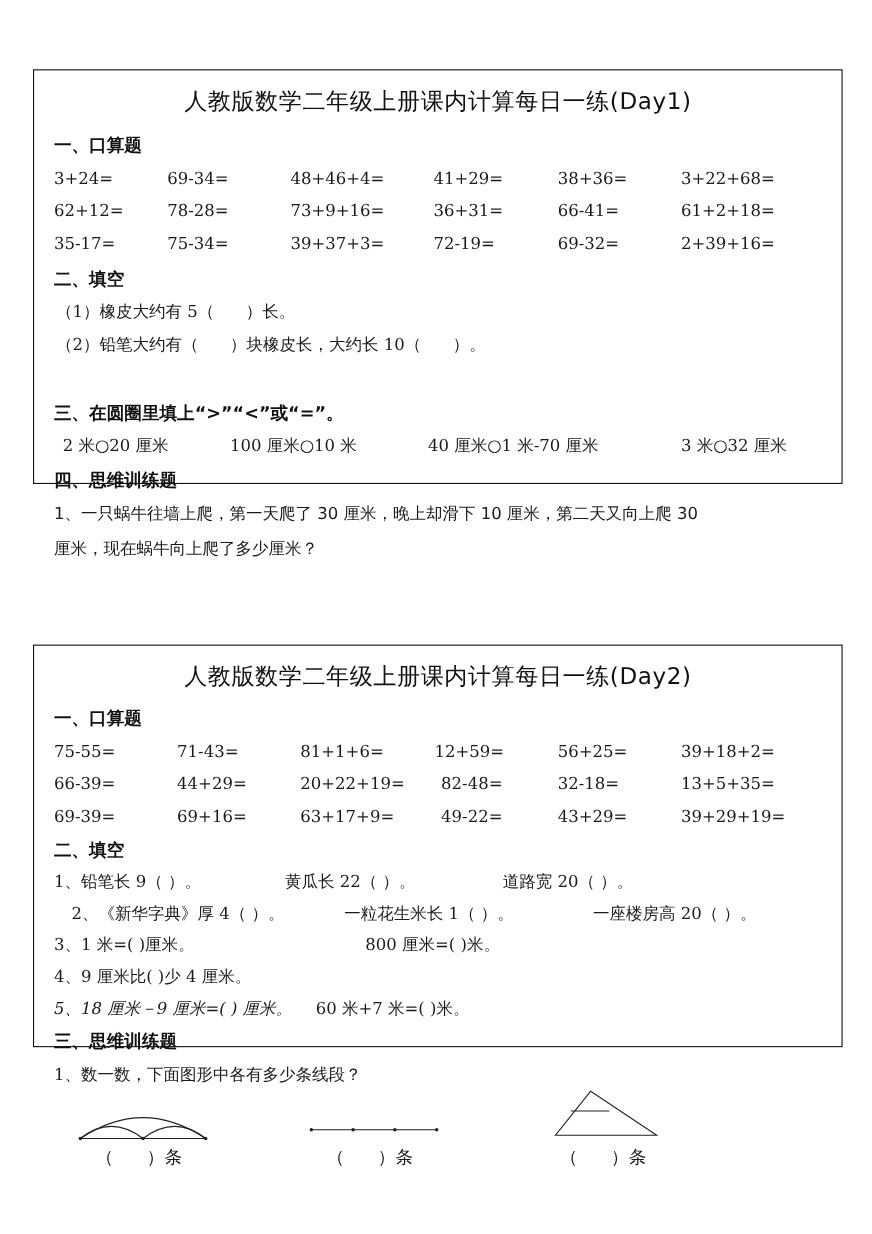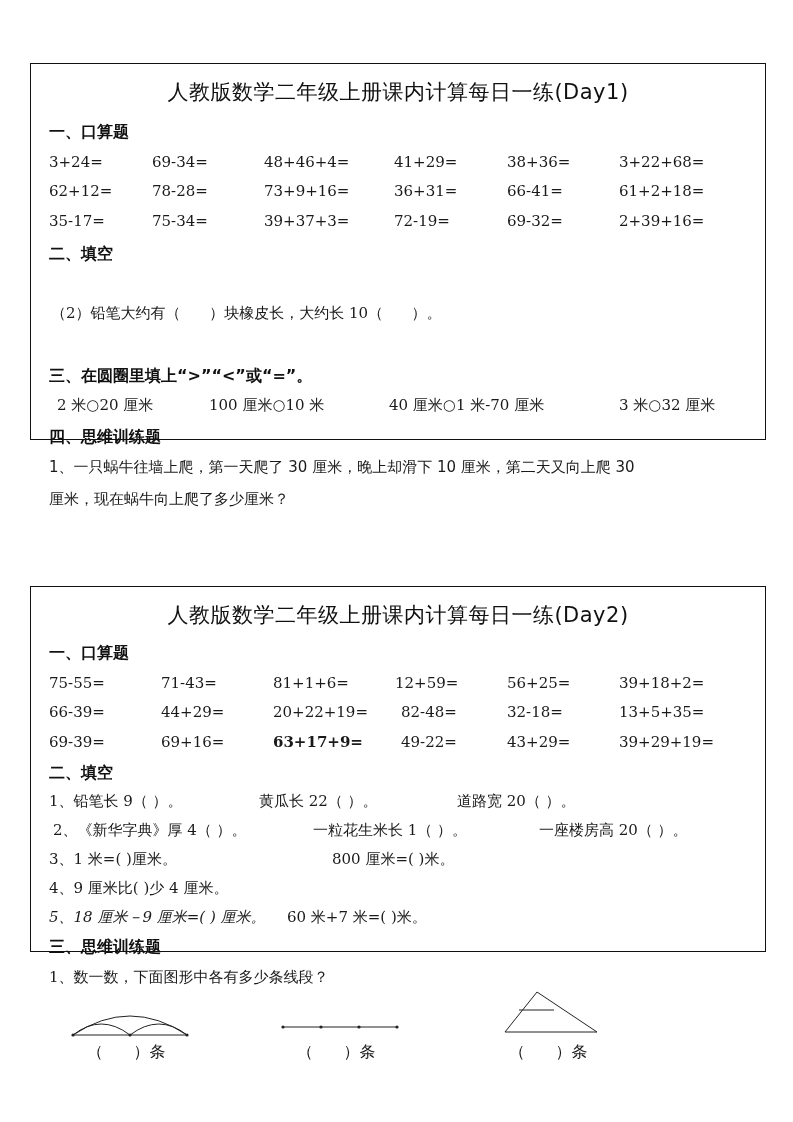--- a/index.html
+++ b/index.html
@@ -45,20 +45,21 @@
   <div class="row" style="top:148px;">
     <span class="cell" style="left:0px;">35-17=</span>
     <span class="cell" style="left:103px;">75-34=</span>
     <span class="cell" style="left:215px;">39+37+3=</span>
     <span class="cell" style="left:345px;">72-19=</span>
     <span class="cell" style="left:458px;">69-32=</span>
     <span class="cell" style="left:570px;">2+39+16=</span>
   </div>
 
   <div class="heading" style="top:180px;">二、填空</div>
+  <div class="line" style="top:210px; left:20px;">（1）橡皮大约有 5（      ）长。</div>
   <div class="line" style="top:240px; left:20px;">（2）铅笔大约有（      ）块橡皮长，大约长 10（      ）。</div>
 
   <div class="heading" style="top:302px;">三、在圆圈里填上“&gt;”“&lt;”或“=”。</div>
   <div class="row" style="top:332px; left:26px;">
     <span class="cell" style="left:0px;">2 米○20 厘米</span>
     <span class="cell" style="left:152px;">100 厘米○10 米</span>
     <span class="cell" style="left:332px;">40 厘米○1 米-70 厘米</span>
     <span class="cell" style="left:562px;">3 米○32 厘米</span>
   </div>
 
@@ -84,35 +85,35 @@
     <span class="cell" style="left:0px;">66-39=</span>
     <span class="cell" style="left:112px;">44+29=</span>
     <span class="cell" style="left:224px;">20+22+19=</span>
     <span class="cell" style="left:352px;">82-48=</span>
     <span class="cell" style="left:458px;">32-18=</span>
     <span class="cell" style="left:570px;">13+5+35=</span>
   </div>
   <div class="row" style="top:146px;">
     <span class="cell" style="left:0px;">69-39=</span>
     <span class="cell" style="left:112px;">69+16=</span>
-    <span class="cell" style="left:224px;font-weight:bold;">63+17+9=</span>
+    <span class="cell" style="left:224px;">63+17+9=</span>
     <span class="cell" style="left:352px;">49-22=</span>
     <span class="cell" style="left:458px;">43+29=</span>
     <span class="cell" style="left:570px;">39+29+19=</span>
   </div>
 
   <div class="heading" style="top:176px;">二、填空</div>
 
   <div class="row" style="top:205px;">
     <span class="cell" style="left:0px;">1、铅笔长 9（     ）。</span>
     <span class="cell" style="left:210px;">黄瓜长 22（      ）。</span>
     <span class="cell" style="left:408px;">道路宽 20（      ）。</span>
   </div>
   <div class="row" style="top:234px;">
-    <span class="cell" style="left:4px;">2、《新华字典》厚 4（      ）。</span>
+    <span class="cell" style="left:16px;">2、《新华字典》厚 4（      ）。</span>
     <span class="cell" style="left:264px;">一粒花生米长 1（      ）。</span>
     <span class="cell" style="left:490px;">一座楼房高 20（       ）。</span>
   </div>
   <div class="row" style="top:263px;">
     <span class="cell" style="left:0px;">3、1 米=(          )厘米。</span>
     <span class="cell" style="left:283px;">800 厘米=(         )米。</span>
   </div>
   <div class="row" style="top:292px;">
     <span class="cell" style="left:0px;">4、9 厘米比(          )少 4 厘米。</span>
   </div>

